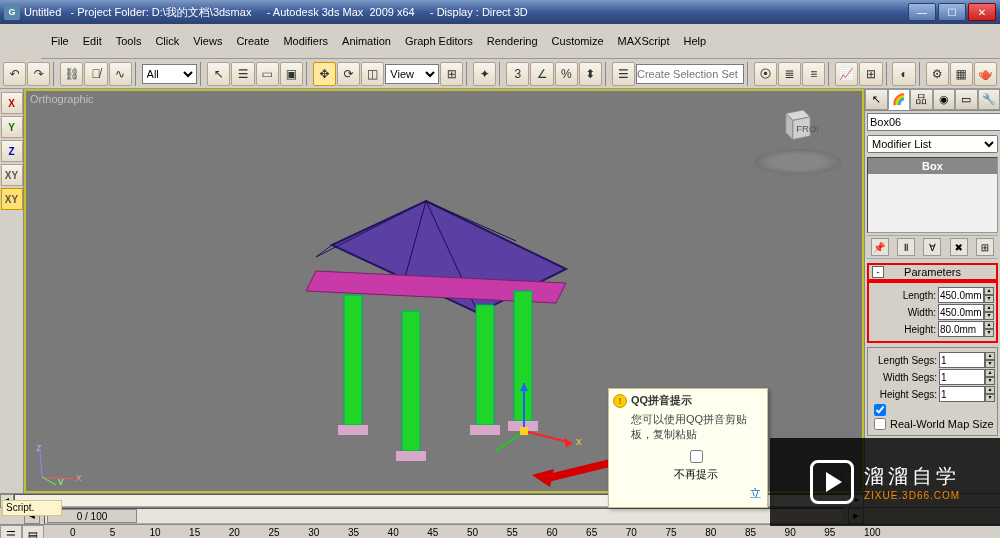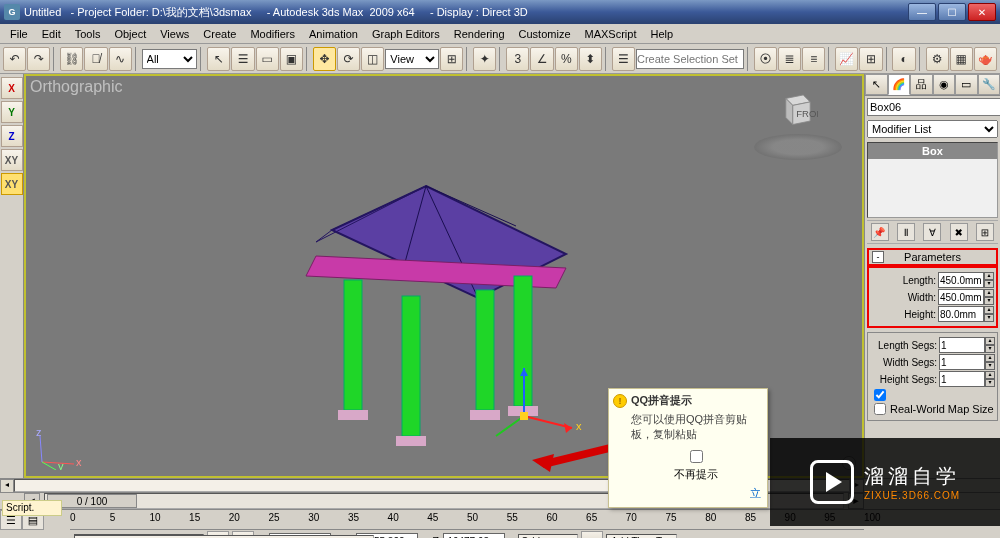--- a/index.html
+++ b/index.html
@@ -8,42 +8,42 @@
 
 .titlebar { height:24px; background:linear-gradient(#7b99c4,#3b5998 50%,#2a4170); color:#fff; display:flex; align-items:center; padding:0 4px; }
 .titlebar .app-icon { width:16px; height:16px; background:#58a; border-radius:2px; margin-right:4px; display:flex; align-items:center; justify-content:center; font-size:9px; color:#fff; font-weight:bold; }
 .titlebar span { white-space:pre; }
 .win-controls { margin-left:auto; display:flex; gap:2px; }
 .win-controls div { width:28px; height:18px; border-radius:2px; display:flex; align-items:center; justify-content:center; font-size:10px; color:#fff; }
 .win-min,.win-max{ background:linear-gradient(#9bb7e0,#5a7bb0); border:1px solid #2a4170;}
 .win-close{ background:linear-gradient(#e66,#c22); border:1px solid #800;}
 
 
-.menubar { height:20px; background:#d4d0c8; display:flex; align-items:center; padding:0 4px; border-bottom:1px solid #999; gap:2px; }
+.menubar { height:35px; background:#d4d0c8; display:flex; align-items:center; padding:0 4px; border-bottom:1px solid #999; gap:2px;margin-left:41px; }
 .menubar div { padding:2px 6px; cursor:default; }
 
 
 .toolbar { height:30px; background:#d4d0c8; border-bottom:1px solid #999; display:flex; align-items:center; padding:0 3px; gap:1px; position:relative; }
 .tbtn { width:24px; height:24px; border:1px solid #b0a090; background:linear-gradient(#f8f4ec,#e4dcc8); display:flex; align-items:center; justify-content:center; font-size:12px; color:#333; border-radius:2px; }
 .tbtn.active { background:#ffe8a0; border-color:#c90; }
 .tsep { width:4px; height:24px; border-left:1px solid #888; margin:0 2px; }
 .toolbar select,.toolbar input { height:20px; font-size:11px; background:#fff; border:1px solid #7a7a7a; }
 
 
 .main { display:flex; height:calc(538px - 24px - 20px - 30px - 30px - 30px); position:relative; }
 
 
 .axisbar { width:24px; background:#d4d0c8; border-right:1px solid #888; display:flex; flex-direction:column; padding-top:2px; }
 .axisbar div { width:22px; height:22px; margin:1px auto; border:1px solid #b0a090; background:linear-gradient(#f8f4ec,#e4dcc8); display:flex; align-items:center; justify-content:center; font-size:10px; font-weight:bold; }
 .axisbar div.active { background:#ffe070; border-color:#c90; }
 .axisbar .x{color:#c00;} .axisbar .y{color:#070;} .axisbar .z{color:#00c;} .axisbar .xy{color:#555;}
 
 
 .viewport { flex:1; background:#7a7a7a; border:2px solid #c0c030; position:relative; overflow:hidden; }
-.vp-label { position:absolute; top:2px; left:4px; color:#c0c0c0; font-size:16px; }
+.vp-label { position:absolute; top:2px; left:4px; color:#c0c0c0; font-size:11px; }
 .gizmo { position:absolute; bottom:6px; left:8px; width:50px; height:40px; }
 .viewcube-wrap { position:absolute; top:4px; right:20px; width:88px; height:80px; }
 .viewcube-ring { position:absolute; bottom:0; left:0; width:88px; height:26px; border-radius:50%; background:radial-gradient(ellipse at center, #888 40%, #6a6a6a 80%); opacity:.9; }
 .viewcube { position:absolute; top:8px; left:24px; width:40px; height:40px; }
 
 
 .cmdpanel { width:136px; background:#d4d0c8; border-left:1px solid #888; display:flex; flex-direction:column; }
 .cmd-tabs { height:22px; display:flex; border-bottom:1px solid #888; }
 .cmd-tabs div { flex:1; border:1px solid #999; background:linear-gradient(#f4f0e8,#d8d0c0); display:flex; align-items:center; justify-content:center; font-size:11px; }
 .cmd-tabs div.active { background:#fff; border-bottom-color:#fff; }
@@ -128,21 +128,21 @@
     <div class="win-min">—</div>
     <div class="win-max">☐</div>
     <div class="win-close">✕</div>
   </div>
 </div>
 
 <div class="menubar">
   <div>File</div>
   <div>Edit</div>
   <div>Tools</div>
-  <div>Object</div>
+  <div>Click</div>
   <div>Views</div>
   <div>Create</div>
   <div>Modifiers</div>
   <div>Animation</div>
   <div>Graph Editors</div>
   <div>Rendering</div>
   <div>Customize</div>
   <div>MAXScript</div>
   <div>Help</div>
 </div>

